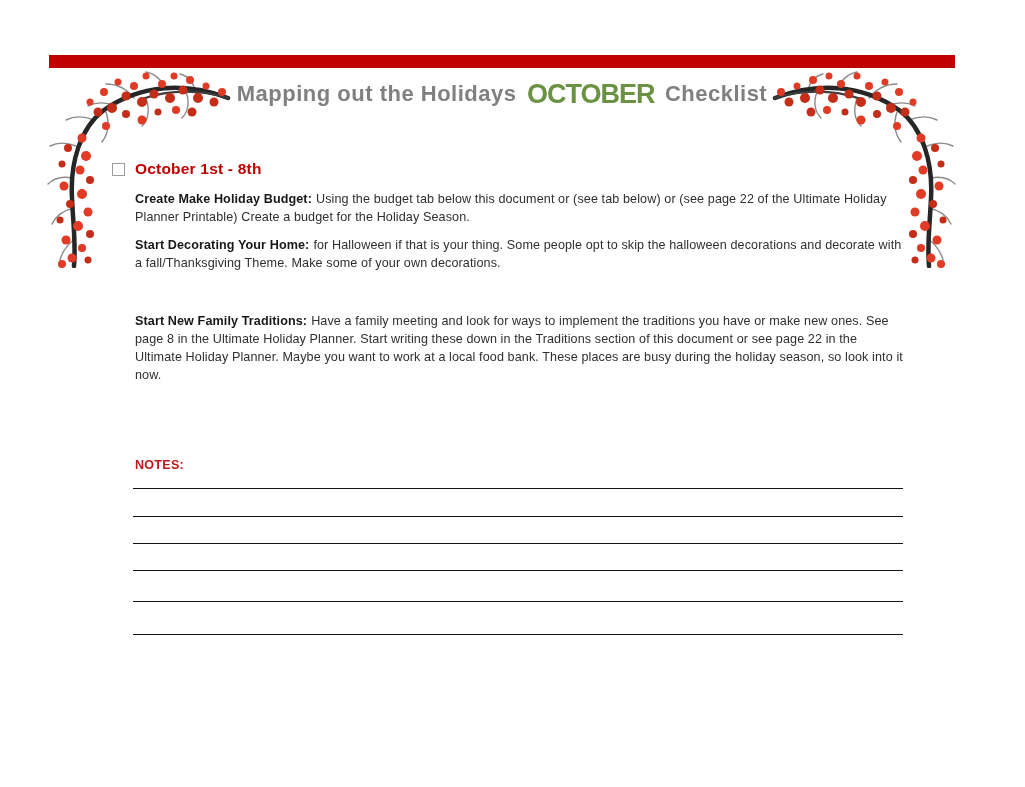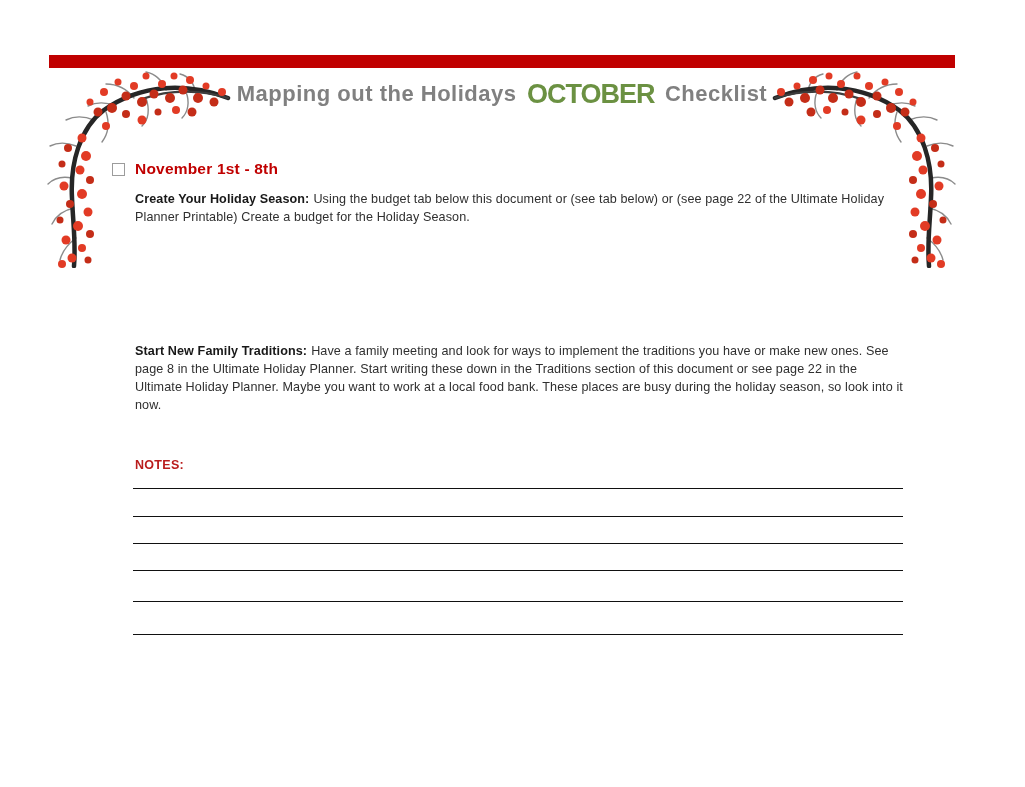--- a/index.html
+++ b/index.html
@@ -185,26 +185,29 @@
     </g>
   </svg>
 
   <div class="title-row">
     <span class="title-gray">Mapping out the Holidays</span>
     <span class="title-month">OCTOBER</span>
     <span class="title-gray">Checklist</span>
   </div>
 
   <div class="checkbox"></div>
-  <div class="section-heading">November 1st - 8th</div>
+  <div class="section-heading">October 1st - 8th</div>
 
   <div class="para" style="top:190px">
-    <span class="lbl">Create Your Holiday Season:</span><span>Using the budget tab below this document or (see tab below) or (see page 22 of the Ultimate Holiday Planner Printable) Create a budget for the Holiday Season.</span>
-  </div>
-  <div class="para" style="top:342px">
+    <span class="lbl">Create Make Holiday Budget:</span><span>Using the budget tab below this document or (see tab below) or (see page 22 of the Ultimate Holiday Planner Printable) Create a budget for the Holiday Season.</span>
+  </div>
+  <div class="para" style="top:236px">
+    <span class="lbl">Start Decorating Your Home:</span><span>for Halloween if that is your thing. Some people opt to skip the halloween decorations and decorate with a fall/Thanksgiving Theme.  Make some of your own decorations.</span>
+  </div>
+  <div class="para" style="top:312px">
     <span class="lbl">Start New Family Traditions:</span><span>Have a family meeting and look for ways to implement the traditions you have or make new ones. See page 8 in the Ultimate Holiday Planner.  Start writing these down in the Traditions section of this document or see page 22 in the Ultimate Holiday Planner. Maybe you want to work at a local food bank. These places are busy during the holiday season, so look into it now.</span>
   </div>
 
   <div class="notes-label">NOTES:</div>
   <div class="notes-line" style="top:488px"></div>
   <div class="notes-line" style="top:516px"></div>
   <div class="notes-line" style="top:543px"></div>
   <div class="notes-line" style="top:570px"></div>
   <div class="notes-line" style="top:601px"></div>
   <div class="notes-line" style="top:634px"></div>

